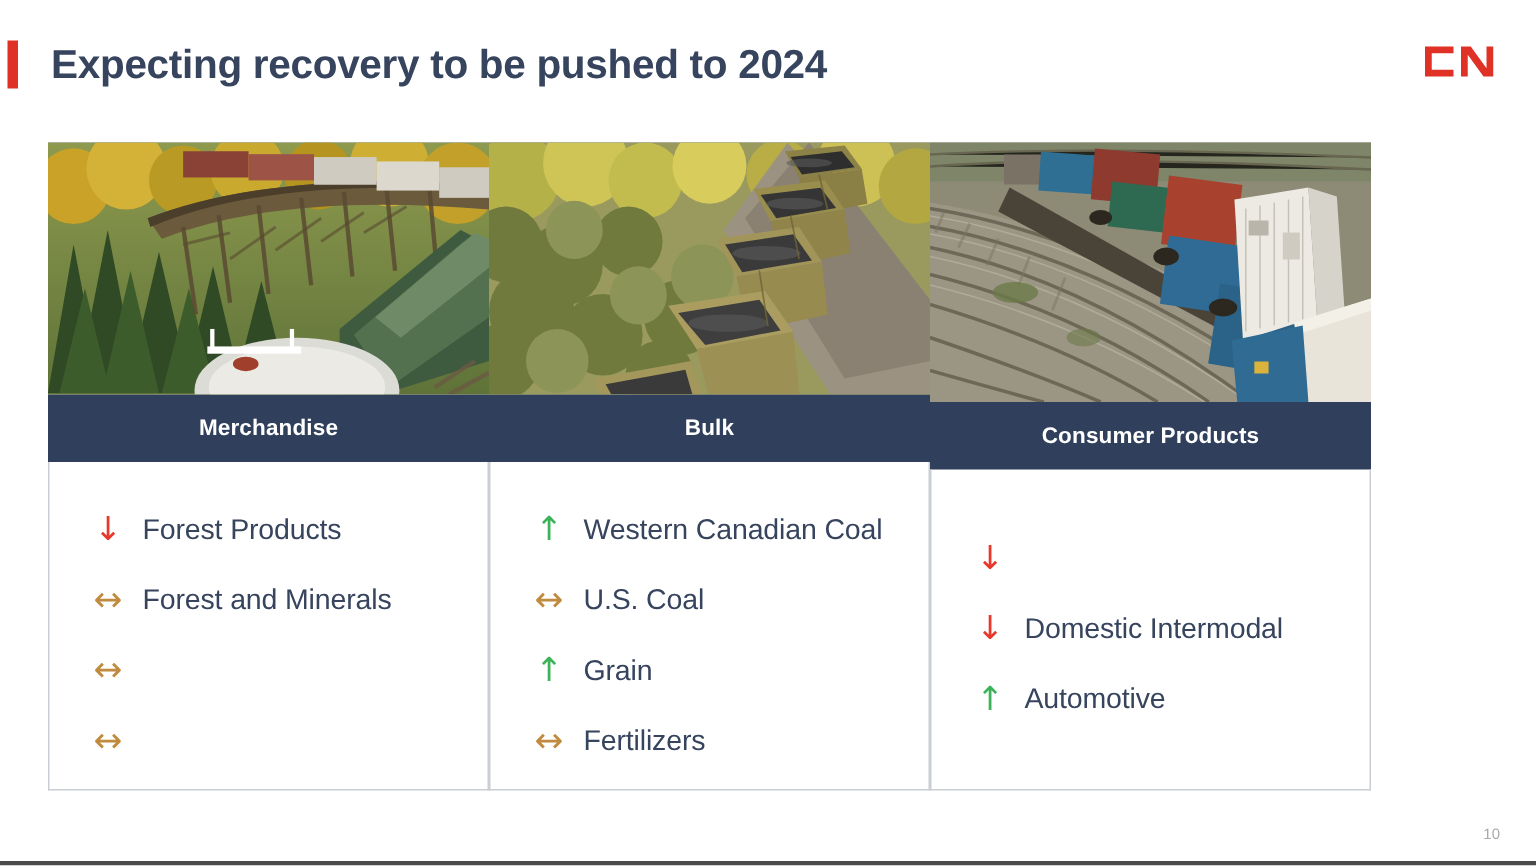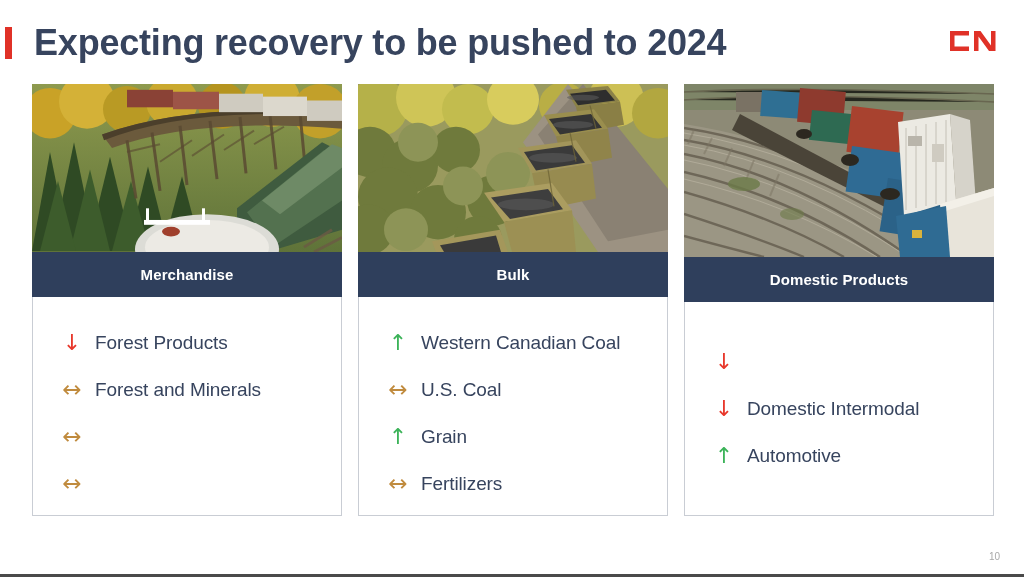--- a/index.html
+++ b/index.html
@@ -17,36 +17,36 @@
   }
 
   
   .accent-bar {
     position:absolute; left:5px; top:27px;
     width:7px; height:32px;
     background:#e03127;
   }
   .slide-title {
     position:absolute; left:34px; top:27px;
-    font-size:36px; font-weight:bold;
+    font-size:27px; font-weight:bold;
     color:#37445e;
     letter-spacing:-0.2px;
     line-height:32px;
     white-space:nowrap;
   }
   .cn-logo {
     position:absolute; right:25px; top:28px;
     width:52px; height:26px;
   }
 
   
   .cards {
     position:absolute;
-    left:32px; top:84px;
-    width:962px; height:432px;
+    left:32px; top:95px;
+    width:882px; height:432px;
     display:flex;
     justify-content:space-between;
   }
   .card {
     width:310px;
     height:432px;
     display:flex;
     flex-direction:column;
     background:#ffffff;
   }
@@ -399,21 +399,21 @@
           <polygon points="212,132 262,122 266,173 216,173" fill="#2f6b93"></polygon>
           <rect x="228" y="146" width="10" height="8" fill="#d9b33c"></rect>
 
           <g fill="#2c2820">
             <ellipse cx="120" cy="50" rx="8" ry="5"></ellipse>
             <ellipse cx="166" cy="76" rx="9" ry="6"></ellipse>
             <ellipse cx="206" cy="110" rx="10" ry="6"></ellipse>
           </g>
         </svg>
       </div>
-      <div class="card-header">Domestic Products</div>
+      <div class="card-header">Consumer Products</div>
       <div class="card-body three-items">
         <div class="item">
           <span class="item-arrow arrow-down">↓</span>
         </div>
         <div class="item">
           <span class="item-arrow arrow-down">↓</span>
           <span class="item-label">Domestic Intermodal</span>
         </div>
         <div class="item">
           <span class="item-arrow arrow-up">↑</span>

